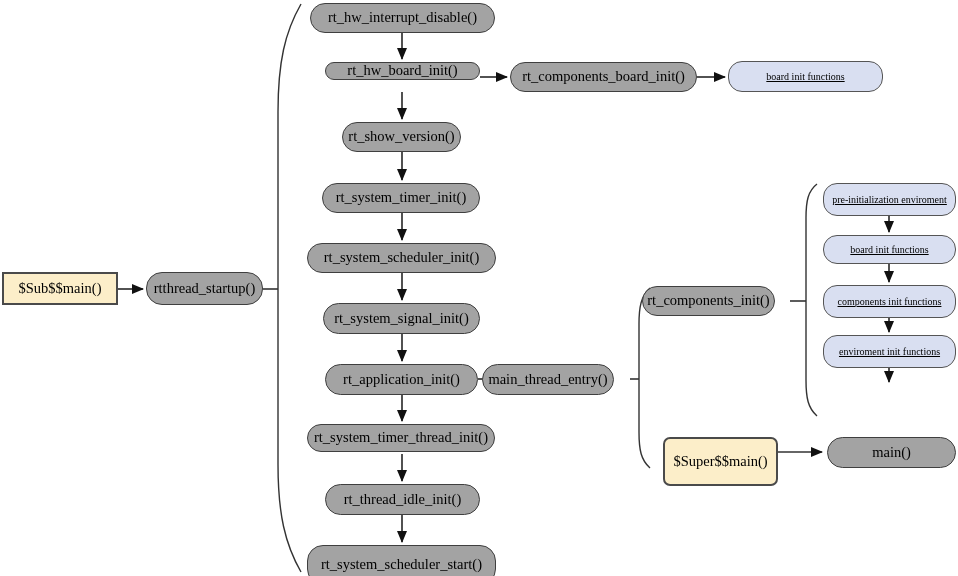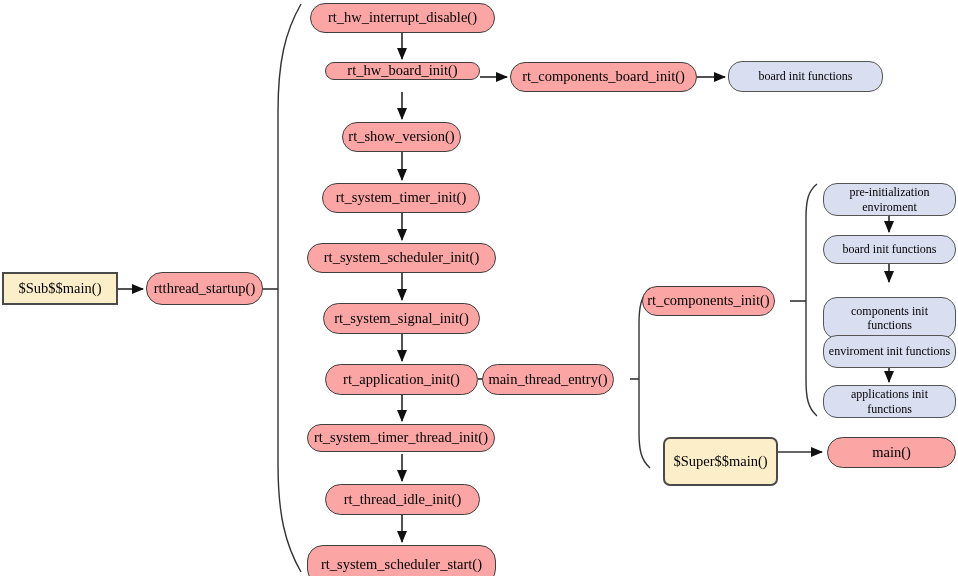--- a/index.html
+++ b/index.html
@@ -8,25 +8,25 @@
     font-family:"Liberation Serif", serif; color:#000;
     overflow:hidden;
   }
   svg.connector-layer { position:absolute; left:0; top:0; pointer-events:none; }
   .node {
     position:absolute; box-sizing:border-box;
     display:flex; align-items:center; justify-content:center;
     font-size:14.5px; white-space:nowrap; text-align:center;
     line-height:1.1;
   }
-  .stadium { background:#fca5a5; border:1.6px solid #3f3f3f; border-radius:16px; }
+  .stadium { background:#a3a3a3; border:1.6px solid #3f3f3f; border-radius:16px; }
   .rect-entry { background:#fceec9; border:2px solid #4a4a4a; }
   .stadium-group {
     background:#d9dff1; border:1.5px solid #555555; border-radius:14px;
-    white-space:normal; font-size:12px; line-height:1.18; padding:0 4px;
+    white-space:normal; font-size:10px; line-height:1.18; padding:0 4px;text-decoration:underline;
   }
 </style>
 </head>
 <body>
 
 <div class="canvas">
 
   <svg class="connector-layer" width="958" height="576" viewBox="0 0 958 576">
     <defs>
       <marker id="ah" markerUnits="userSpaceOnUse" markerWidth="12" markerHeight="10" refX="11" refY="5" orient="auto">
@@ -81,17 +81,16 @@
   <div class="node stadium" style="left:510px;top:62px;width:187px;height:30px;">rt_components_board_init()</div>
   <div class="node stadium-group" style="left:728px;top:61px;width:155px;height:31px;">board init functions</div>
 
   <div class="node stadium" style="left:482px;top:364px;width:132px;height:31px;">main_thread_entry()</div>
   <div class="node stadium" style="left:642px;top:286px;width:133px;height:30px;">rt_components_init()</div>
   <div class="node rect-entry" style="left:663px;top:437px;width:115px;height:49px;border-radius:7px;">$Super$$main()</div>
   <div class="node stadium" style="left:827px;top:437px;width:129px;height:31px;">main()</div>
 
   <div class="node stadium-group" style="left:823px;top:183px;width:133px;height:33px;">pre-initialization enviroment</div>
   <div class="node stadium-group" style="left:823px;top:235px;width:133px;height:29px;">board init functions</div>
-  <div class="node stadium-group" style="left:823px;top:297px;width:133px;height:42px;">components init functions</div>
+  <div class="node stadium-group" style="left:823px;top:285px;width:133px;height:33px;">components init functions</div>
   <div class="node stadium-group" style="left:823px;top:335px;width:133px;height:33px;">enviroment init functions</div>
-  <div class="node stadium-group" style="left:823px;top:385px;width:133px;height:33px;">applications init functions</div>
 
 </div>
 
 </body></html>

